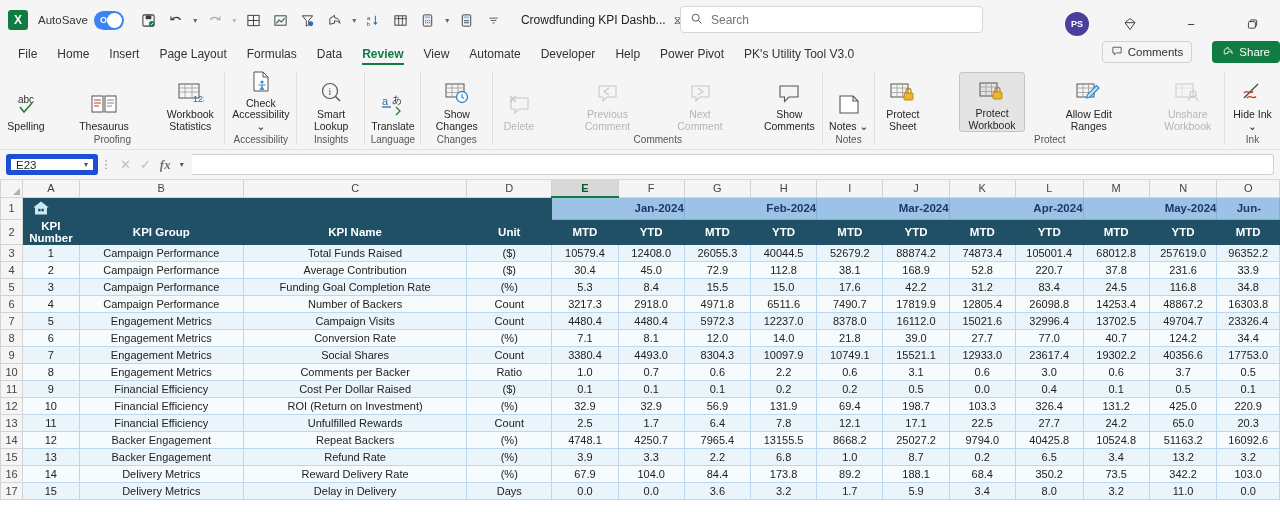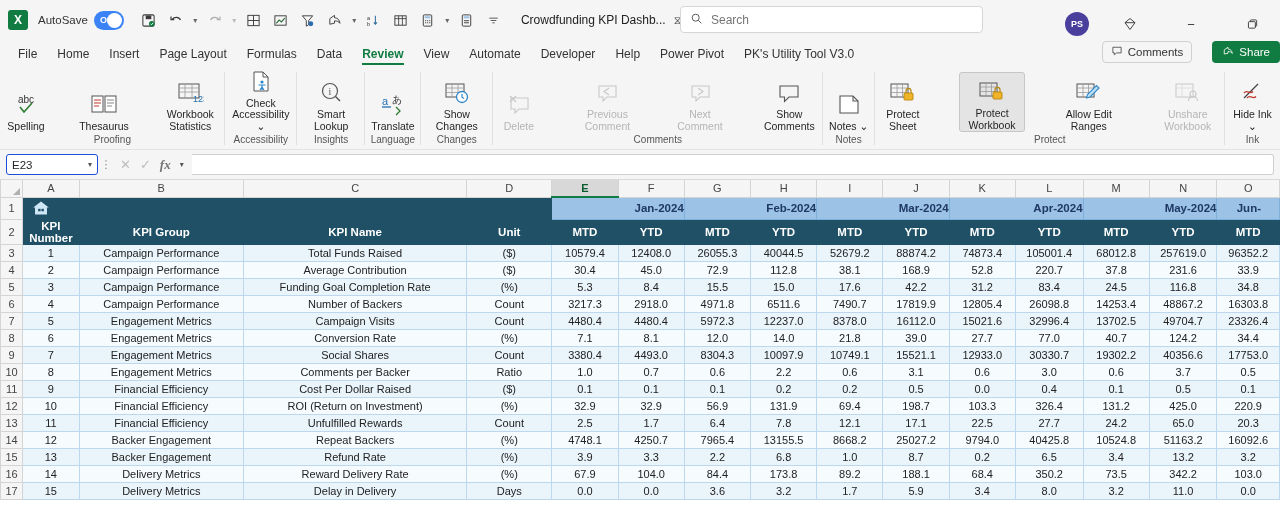--- a/index.html
+++ b/index.html
@@ -105,21 +105,21 @@
   .item.disabled .lbl{color:#b5b5b5;}
   .item.disabled .ic{opacity:.35;}
   .item.toggled{background:#e4e4e4;border:1px solid #c6c6c6;padding:2px 3px 0 3px;}
 
   
   .fbar{
     height:30px;background:#f5f5f5;display:flex;align-items:center;gap:0;
     padding:0 6px;border-bottom:1px solid #d9d9d9;
   }
   .namebox{
-    width:92px;height:21px;background:#fff;border:1px solid #1d4ed8;border-radius:3px;
+    width:92px;height:21px;background:#fff;border:5px solid #1d4ed8;border-radius:3px;
     display:flex;align-items:center;justify-content:space-between;padding:0 5px;font-size:11.5px;
   }
   .nb-caret{font-size:8px;color:#555;}
   .dots{width:16px;text-align:center;color:#888;font-size:11px;letter-spacing:0;}
   .fb-icons{display:flex;align-items:center;gap:9px;padding:0 6px;color:#bdbdbd;font-size:13px;}
   .fx{font-style:italic;font-weight:bold;color:#737373;font-family:"Liberation Serif",serif;}
   .fbinput{
     flex:1;height:21px;background:#fff;border:1px solid #d0d0d0;border-left:none;
     border-radius:0 3px 3px 0;margin-left:2px;
   }
@@ -766,21 +766,21 @@
           <td class="cell ctr">Engagement Metrics</td>
           <td class="cell ctr">Social Shares</td>
           <td class="cell ctr">Count</td>
           <td class="cell num">3380.4</td>
           <td class="cell num">4493.0</td>
           <td class="cell num">8304.3</td>
           <td class="cell num">10097.9</td>
           <td class="cell num">10749.1</td>
           <td class="cell num">15521.1</td>
           <td class="cell num">12933.0</td>
-          <td class="cell num">30330.7</td>
+          <td class="cell num">23617.4</td>
           <td class="cell num">19302.2</td>
           <td class="cell num">40356.6</td>
           <td class="cell num">17753.0</td>
         </tr>
         <tr class="r-even">
           <td class="rowhead">10</td>
           <td class="cell ctr">8</td>
           <td class="cell ctr">Engagement Metrics</td>
           <td class="cell ctr">Comments per Backer</td>
           <td class="cell ctr">Ratio</td>

